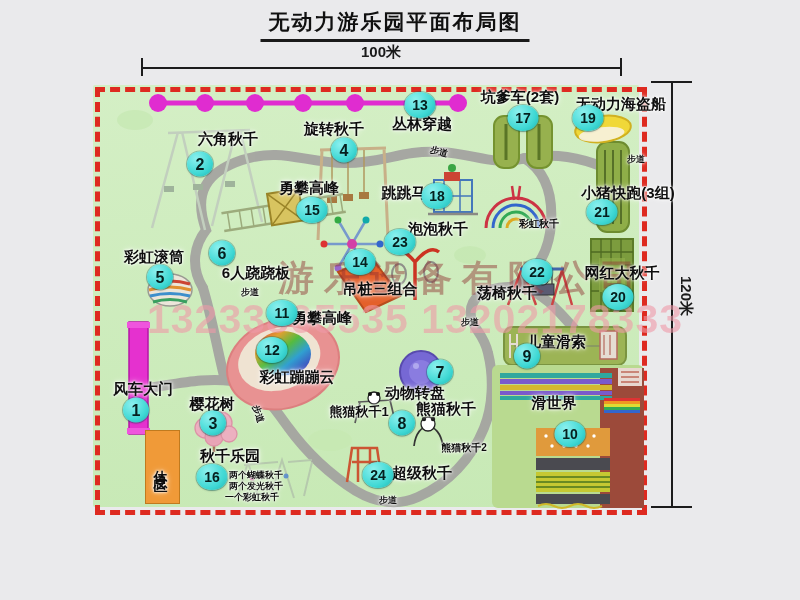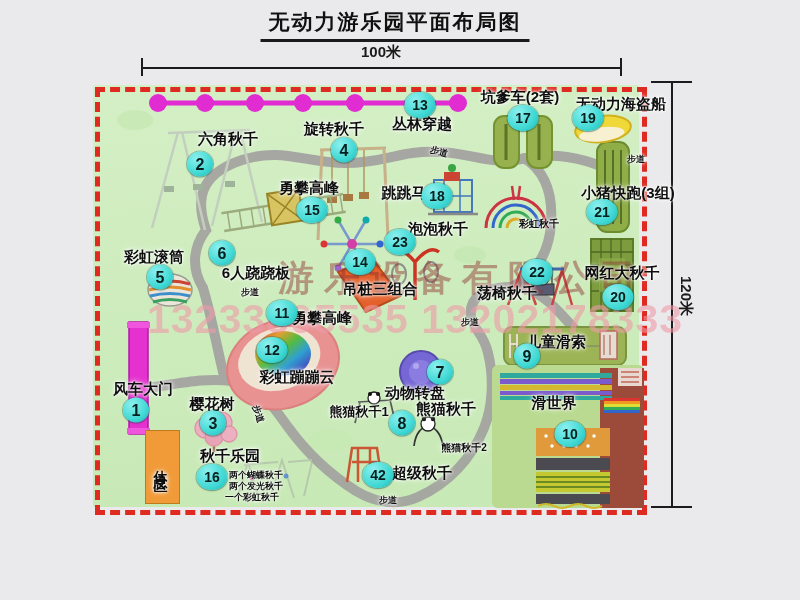--- a/index.html
+++ b/index.html
@@ -344,21 +344,21 @@
       <div class="marker m2" style="left: 588px; top: 118px;">19</div>
       <div class="a-label" style="left: 622px; top: 273px;">网红大秋千</div>
       <div class="marker m2" style="left: 618px; top: 297px;">20</div>
       <div class="a-label" style="left: 628px; top: 193px;">小猪快跑(3组)</div>
       <div class="marker m2" style="left: 602px; top: 212px;">21</div>
       <div class="a-label" style="left: 507px; top: 293px;">荡椅秋千</div>
       <div class="marker m2" style="left: 537px; top: 272px;">22</div>
       <div class="a-label" style="left: 438px; top: 229px;">泡泡秋千</div>
       <div class="marker m2" style="left: 400px; top: 242px;">23</div>
       <div class="a-label" style="left: 422px; top: 473px;">超级秋千</div>
-      <div class="marker m2" style="left: 378px; top: 475px;">42</div>
+      <div class="marker m2" style="left: 378px; top: 475px;">24</div>
       <div class="x-label" style="left: 539px; top: 224px; font-size: 10px;">彩虹秋千</div>
       <div class="x-label vert" style="left: 161px; top: 466px; font-size: 14px;">休息区</div>
       <div class="x-label" style="left: 341px; top: 412px; font-size: 13px; padding-left: 36px;">熊猫秋千1</div>
       <div class="x-label" style="left: 448px; top: 448px; font-size: 10px; margin-left: 16px;">熊猫秋千2</div>
       <div class="x-label" style="left: 256px; top: 475px; font-size: 9px;">两个蝴蝶秋千</div>
       <div class="x-label" style="left: 256px; top: 486px; font-size: 9px;">两个发光秋千</div>
       <div class="x-label" style="left: 252px; top: 497px; font-size: 9px;">一个彩虹秋千</div>
       <div class="x-label" style="left: 439px; top: 152px; font-size: 9px; transform: translate(-50%, -50%) rotate(15deg);">步道</div>
       <div class="x-label" style="left: 636px; top: 159px; font-size: 9px;">步道</div>
       <div class="x-label" style="left: 250px; top: 292px; font-size: 9px;">步道</div>

